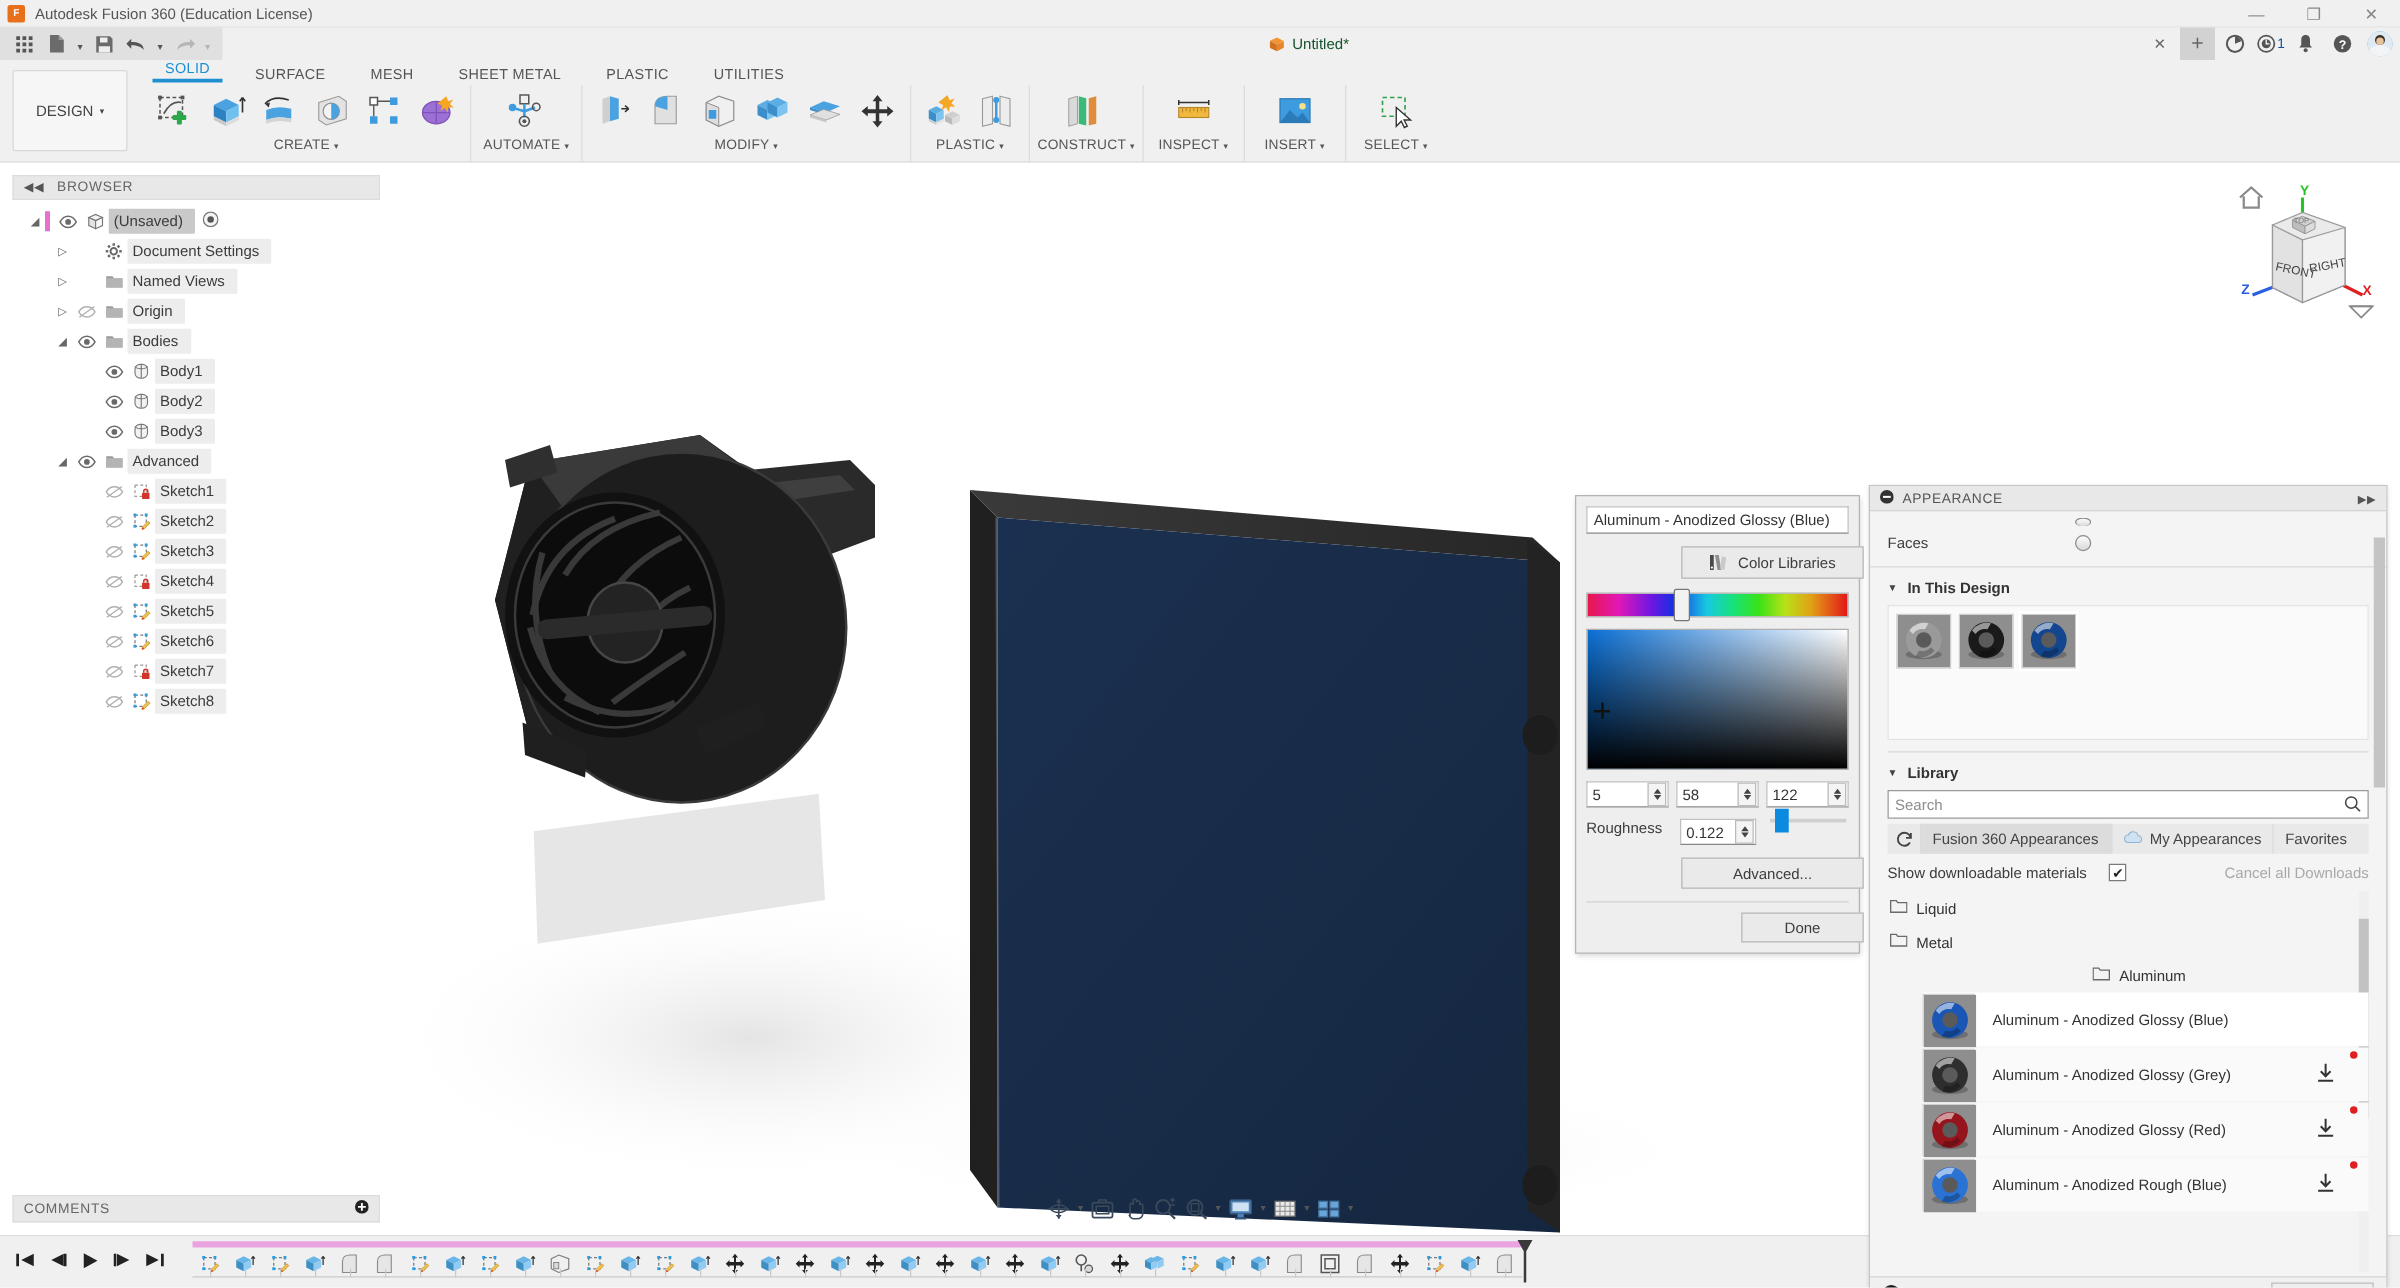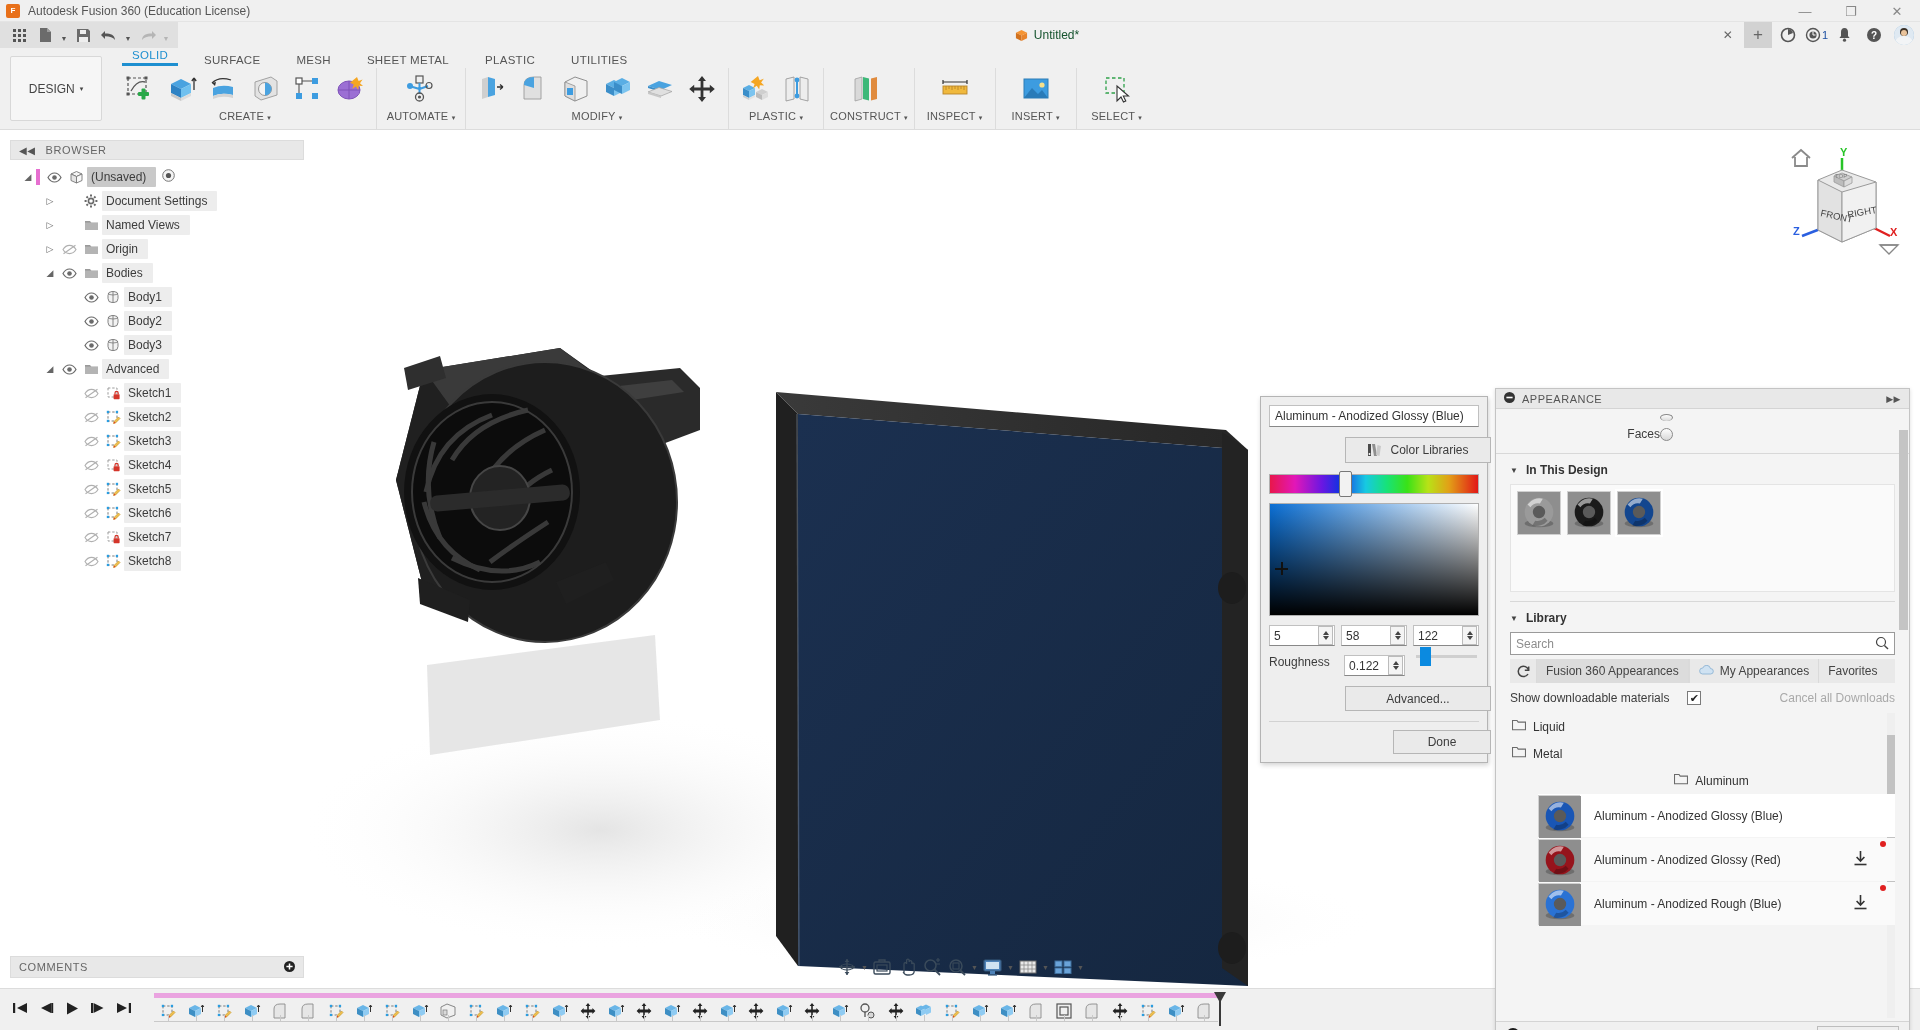--- a/index.html
+++ b/index.html
@@ -147,21 +147,21 @@
     display:flex; flex-direction:column;}
   .ap-hd{ height:20px; background:#e8e8e8; border-bottom:1px solid #d4d4d4; display:flex; align-items:center;
      padding:0 8px; font-size:11px; color:#555; letter-spacing:.5px; justify-content:space-between;}
   .ap-hd .lft{ display:flex;align-items:center;gap:7px;}
   .ap-body{ flex:1; position:relative; overflow:hidden;}
   .ap-top{ padding:4px 14px 0 14px; position:relative; }
   .fade-row{ height:8px; display:flex; align-items:center; }
   .radio { width:13px;height:13px;border-radius:50%;border:1px solid #8a8a8a;
     background:linear-gradient(to bottom,#fdfdfd,#d8d8d8);}
   .face-row{ display:flex; align-items:center; height:26px; }
-  .face-row .lb{ width:150px; font-size:12px;text-align:right;}
+  .face-row .lb{ width:150px; font-size:12px;}
   .hr{ border-top:1px solid #d8d8d8; margin:6px 0 0 0;}
   .sect-hd{ display:flex; align-items:center; gap:8px; padding:9px 14px 7px 14px; font-size:12px; font-weight:bold; color:#333;}
   .sect-hd .tri{ font-size:8px; color:#444; }
   .swatchbox{ margin:0 14px; background:#fafafa; border:1px solid #e4e4e4; height:108px; padding:6px; display:flex; gap:6px; align-items:flex-start;}
   .swatch{ width:44px;height:44px; border:1px solid #cfcfcf; }
   .swatch.sel{ outline:2px solid #ffffff; }
   .searchwrap{ margin:0 14px; position:relative;}
   .searchwrap input{ width:100%; height:23px; border:1px solid #9a9a9a; background:#fff; font-size:12px;
     padding:0 26px 0 5px; font-family:inherit; color:#333;}
   .searchwrap input::placeholder{ color:#8d8d8d;}
@@ -1236,20 +1236,36 @@
             <div class="matrow sel" style="margin-left: 28px;">
               <span class="matthumb"><svg width="42" height="42" viewBox="0 0 44 44">
                   <rect width="44" height="44" fill="#8e8e8e"></rect>
                   <ellipse cx="22" cy="33" rx="15" ry="4" fill="#6e6e6e"></ellipse>
                   <circle cx="22" cy="21" r="15" fill="#1956b5"></circle>
                   <circle cx="22" cy="21" r="6.5" fill="#5a5a5a"></circle>
                   <path d="M10 13 a15 15 0 0 1 16 -6 l-3 5 a10 10 0 0 0 -10 4z" fill="#ffffff" opacity=".55"></path>
                   <path d="M31 30 a15 15 0 0 1 -16 5 l3-5 a10 10 0 0 0 10 -3z" fill="#000" opacity=".25"></path>
                 </svg></span>
               <span class="matname">Aluminum - Anodized Glossy (Blue)</span>
+            </div>
+            <div class="matrow" style="margin-left: 28px;">
+              <span class="matthumb"><svg width="42" height="42" viewBox="0 0 44 44">
+                  <rect width="44" height="44" fill="#8e8e8e"></rect>
+                  <ellipse cx="22" cy="33" rx="15" ry="4" fill="#6e6e6e"></ellipse>
+                  <circle cx="22" cy="21" r="15" fill="#2e2e2e"></circle>
+                  <circle cx="22" cy="21" r="6.5" fill="#5a5a5a"></circle>
+                  <path d="M10 13 a15 15 0 0 1 16 -6 l-3 5 a10 10 0 0 0 -10 4z" fill="#ffffff" opacity=".55"></path>
+                  <path d="M31 30 a15 15 0 0 1 -16 5 l3-5 a10 10 0 0 0 10 -3z" fill="#000" opacity=".25"></path>
+                </svg></span>
+              <span class="matname">Aluminum - Anodized Glossy (Grey)</span>
+              <span class="dlicon"><svg width="17" height="17" viewBox="0 0 17 17">
+                  <path d="M8.5 1 v9 M4.6 7 L8.5 11 L12.4 7" fill="none" stroke="#333" stroke-width="1.6"></path>
+                  <path d="M2.5 14.5 h12" stroke="#333" stroke-width="1.6"></path>
+                </svg></span>
+              <span class="reddot"></span>
             </div>
             <div class="matrow" style="margin-left: 28px;">
               <span class="matthumb"><svg width="42" height="42" viewBox="0 0 44 44">
                   <rect width="44" height="44" fill="#8e8e8e"></rect>
                   <ellipse cx="22" cy="33" rx="15" ry="4" fill="#6e6e6e"></ellipse>
                   <circle cx="22" cy="21" r="15" fill="#96141c"></circle>
                   <circle cx="22" cy="21" r="6.5" fill="#5a5a5a"></circle>
                   <path d="M10 13 a15 15 0 0 1 16 -6 l-3 5 a10 10 0 0 0 -10 4z" fill="#ffffff" opacity=".55"></path>
                   <path d="M31 30 a15 15 0 0 1 -16 5 l3-5 a10 10 0 0 0 10 -3z" fill="#000" opacity=".25"></path>
                 </svg></span>

